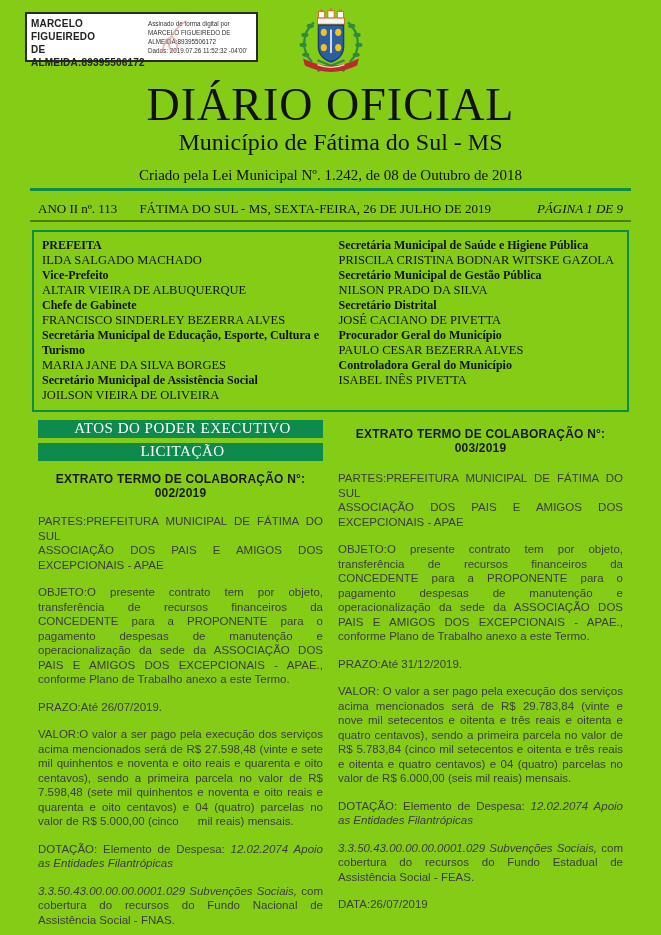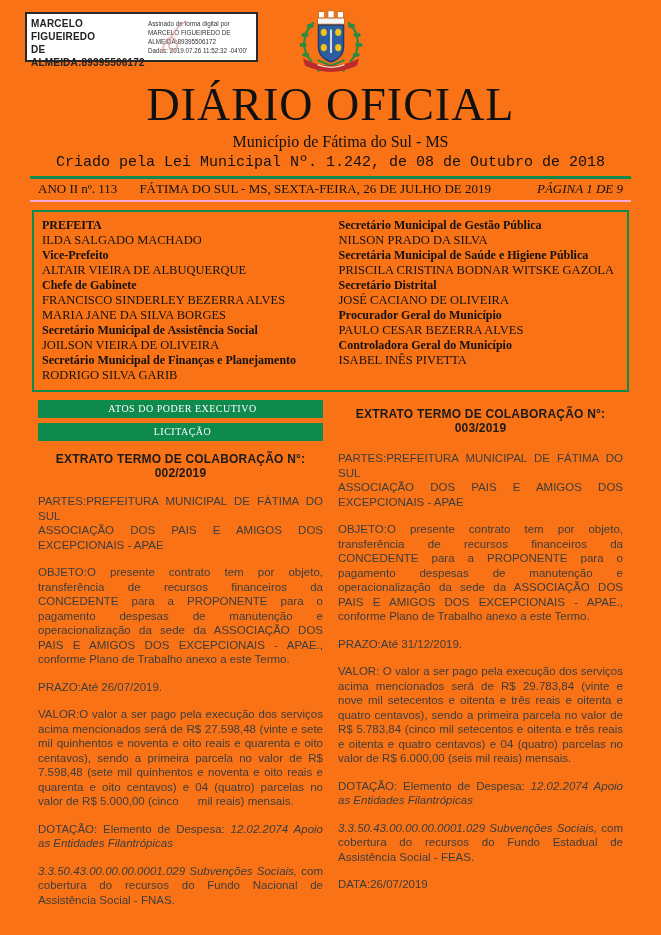--- a/index.html
+++ b/index.html
@@ -1,55 +1,55 @@
 <!DOCTYPE html>
 <html><head>
 <meta charset="utf-8">
 <style>
   * { margin:0; padding:0; box-sizing:border-box; }
   body { background:#fff; }
   .page {
-    position:relative; width:661px; height:935px; background:#f97316;
+    position:relative; width:661px; height:935px; background:#84cc16;
     overflow:hidden; font-family:"Liberation Serif", serif; color:#111;
   }
   
   .header { position:relative; padding-top:8px; text-align:center; }
   .sig-box {
     position:absolute; left:25px; top:12px; width:233px; height:50px;
     border:2px solid #2a2a2a; background:#fff; display:flex; gap:5px;
     padding:3px 4px; text-align:left; font-family:"Liberation Sans", sans-serif;
   }
   .sig-name { width:112px; font-size:10px; font-weight:600; line-height:13px; color:#222; letter-spacing:0.2px; }
   .sig-details { position:relative; flex:1; font-size:6.3px; line-height:9px; color:#333; padding-top:2px; }
   .sig-details .flourish { position:absolute; left:8px; top:2px; width:40px; height:38px; opacity:0.55; }
   .arms { display:block; margin:0 auto; width:84px; height:72px; }
   .title { font-size:46px; line-height:50px; letter-spacing:1px; font-weight:normal; }
-  .subtitle { font-size:16px; line-height:24px;margin-left:20px; }
-  .creation { font-size:15px; line-height:18px; margin-top:0;font-family:Liberation Mono, monospace; }
+  .subtitle { font-size:24px; line-height:24px;margin-left:20px; }
+  .creation { font-size:15px; line-height:18px; margin-top:12px; }
   .green-rule { height:3px; background:#0e8a4c; margin:4px 30px 0 30px; }
   
   .issue-bar {
-    margin:0 30px; display:flex; align-items:flex-end; font-size:13px;
-    padding:2px 8px 3px 8px; border-bottom:2px solid #f9a8d4;
+    margin:8px 30px; display:flex; align-items:flex-end; font-size:13px;
+    padding:2px 8px 3px 8px; border-bottom:2px solid #4d7c0f;
   }
   .issue-bar .edition { margin-right:22px; }
   .issue-bar .pageinfo { margin-left:auto;font-style:italic; }
   
   .officials-box {
     margin:8px 32px 0 32px; border:2px solid #0e8a4c; padding:6px 8px 7px 8px;
     display:flex; gap:16px;
   }
   .officials-box .ocol { flex:1; }
   .otitle { font-weight:bold; font-size:12px; line-height:15px; }
   .oname { font-size:12.5px; line-height:15px; }
   
   .columns { margin:8px 38px 0 38px; display:flex; gap:15px; }
   .ccol { flex:1; min-width:0; }
   .banner {
-    background:#0e8a4c; color:#fff; text-align:center; font-size:10px;
+    background:#0e8a4c; color:#fff; text-align:center; font-size:15px;
     line-height:15px; padding:1px 0 2px 4px; margin-bottom:5px; letter-spacing:0.5px;
   }
   .ext-title {
     font-family:"Liberation Sans", sans-serif; font-weight:bold; font-size:12px;
     text-align:center; color:#1a1a1a; margin:11px 0 14px 0; letter-spacing:0.2px;
   }
   .col-right .ext-title { margin-top:7px; margin-bottom:16px; }
   .para {
     font-family:"Liberation Sans", sans-serif; font-size:11.5px; line-height:14.5px;
     color:#3d3d3d; text-align:justify; margin-bottom:13px;
@@ -146,43 +146,40 @@
       </div>
       <div>
         <div class="otitle">Vice-Prefeito</div>
         <div class="oname">ALTAIR VIEIRA DE ALBUQUERQUE</div>
       </div>
       <div>
         <div class="otitle">Chefe de Gabinete</div>
         <div class="oname">FRANCISCO SINDERLEY BEZERRA ALVES</div>
       </div>
       <div>
+        <div class="otitle">Secretária Municipal de Educação, Esporte, Cultura e Turismo</div>
         <div class="oname">MARIA JANE DA SILVA BORGES</div>
       </div>
       <div>
         <div class="otitle">Secretário Municipal de Assistência Social</div>
         <div class="oname">JOILSON VIEIRA DE OLIVEIRA</div>
       </div>
-      <div>
-        <div class="otitle">Secretário Municipal de Finanças e Planejamento</div>
-        <div class="oname">RODRIGO SILVA GARIB</div>
-      </div>
     </div>
     <div class="ocol">
+      <div>
+        <div class="otitle">Secretária Municipal de Saúde e Higiene Pública</div>
+        <div class="oname">PRISCILA CRISTINA BODNAR WITSKE GAZOLA</div>
+      </div>
       <div>
         <div class="otitle">Secretário Municipal de Gestão Pública</div>
         <div class="oname">NILSON PRADO DA SILVA</div>
       </div>
       <div>
-        <div class="otitle">Secretária Municipal de Saúde e Higiene Pública</div>
-        <div class="oname">PRISCILA CRISTINA BODNAR WITSKE GAZOLA</div>
-      </div>
-      <div>
         <div class="otitle">Secretário Distrital</div>
-        <div class="oname">JOSÉ CACIANO DE OLIVEIRA</div>
+        <div class="oname">JOSÉ CACIANO DE PIVETTA</div>
       </div>
       <div>
         <div class="otitle">Procurador Geral do Município</div>
         <div class="oname">PAULO CESAR BEZERRA ALVES</div>
       </div>
       <div>
         <div class="otitle">Controladora Geral do Município</div>
         <div class="oname">ISABEL INÊS PIVETTA</div>
       </div>
     </div>

